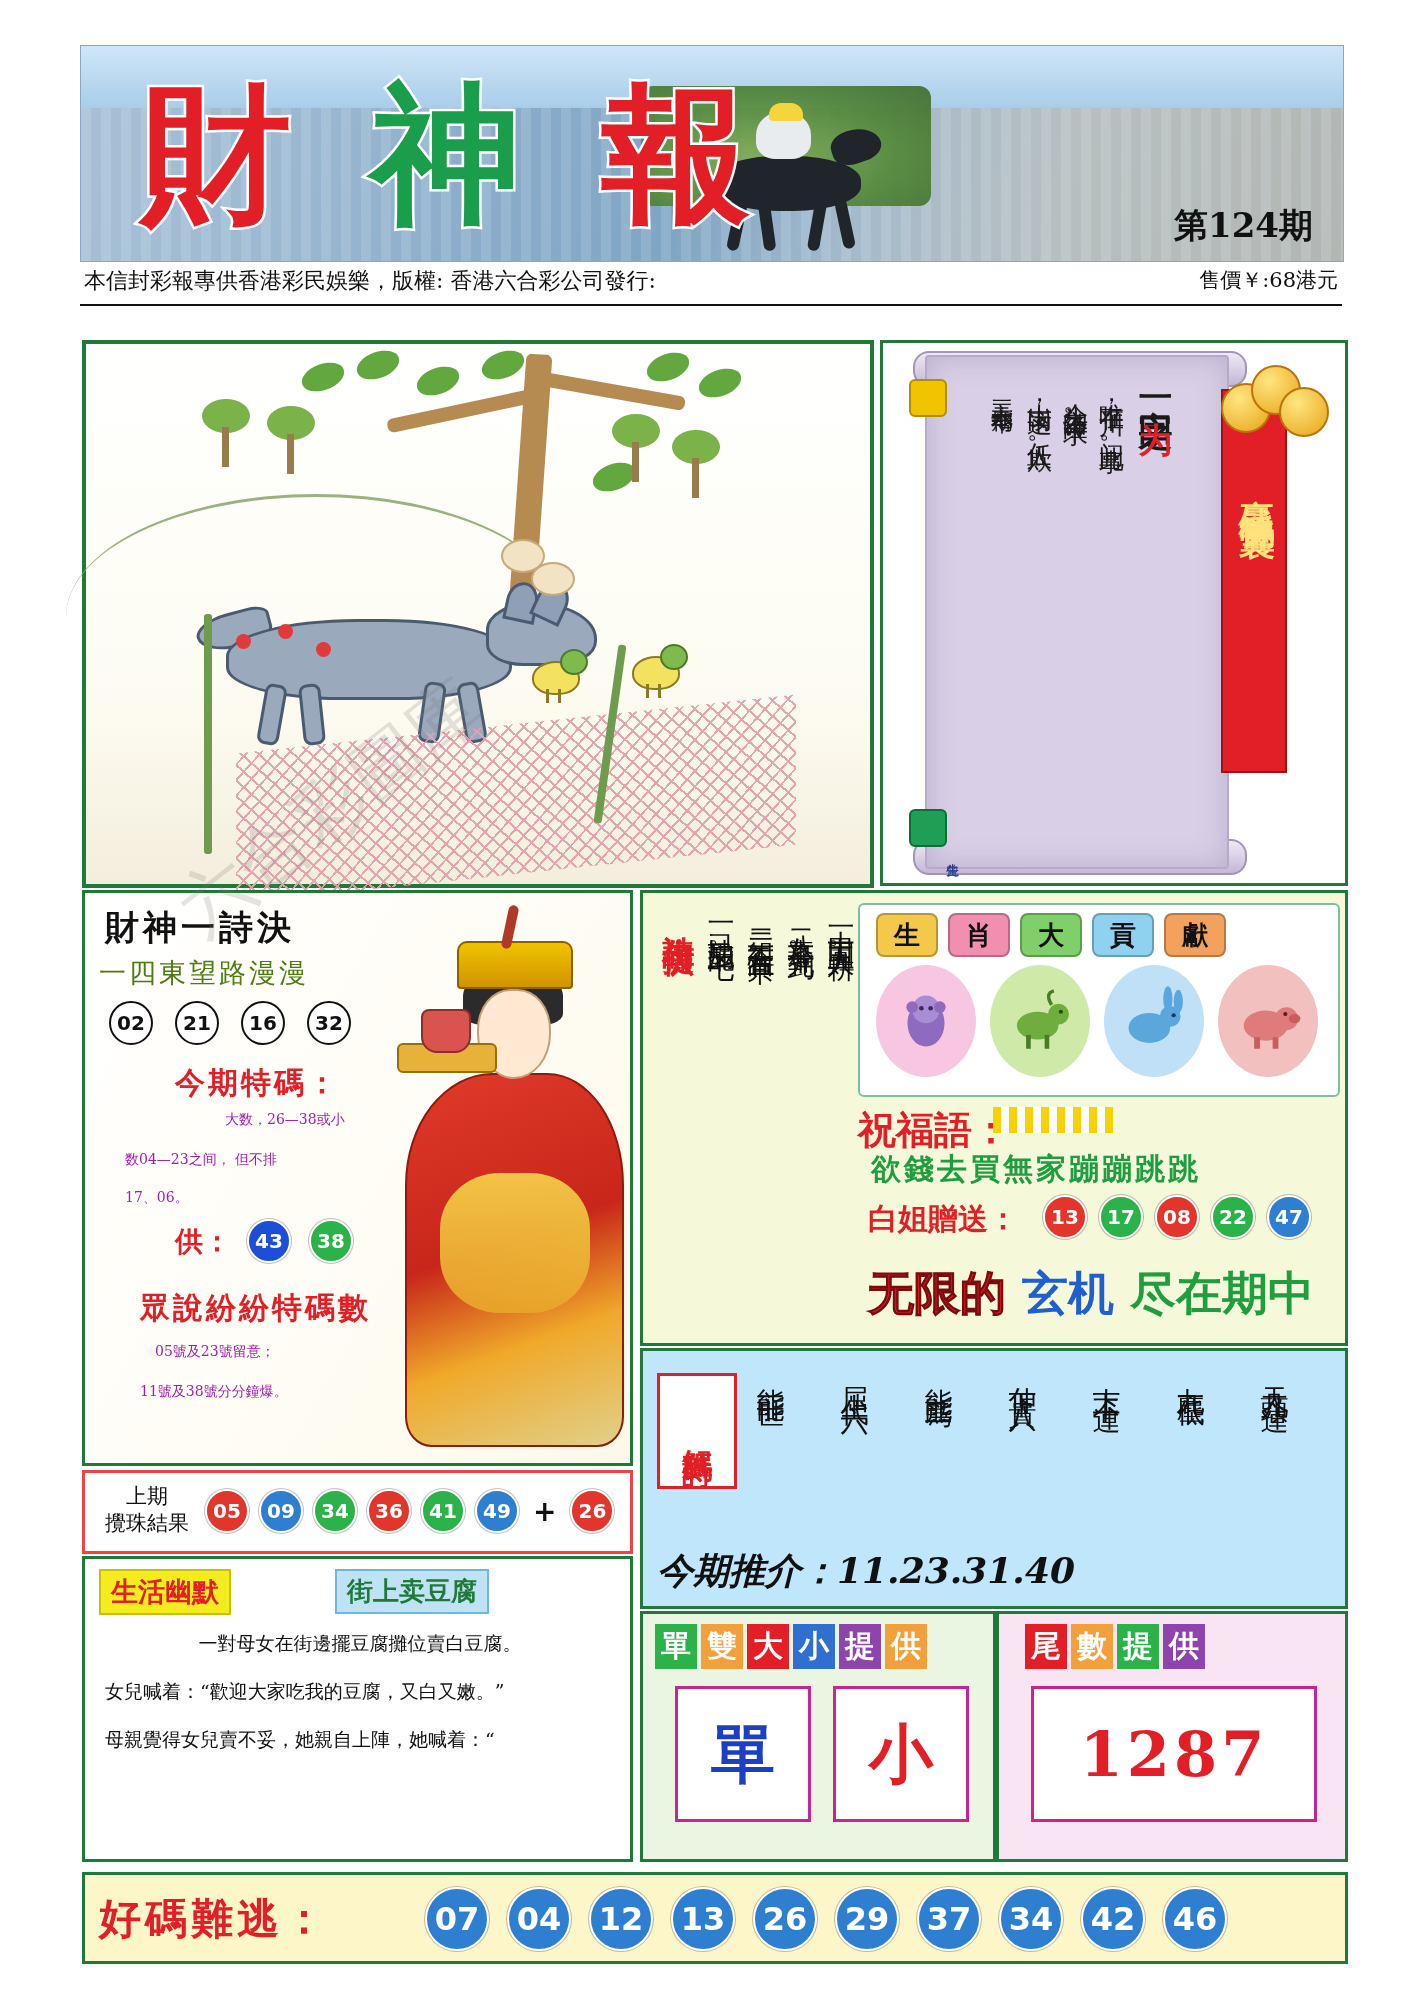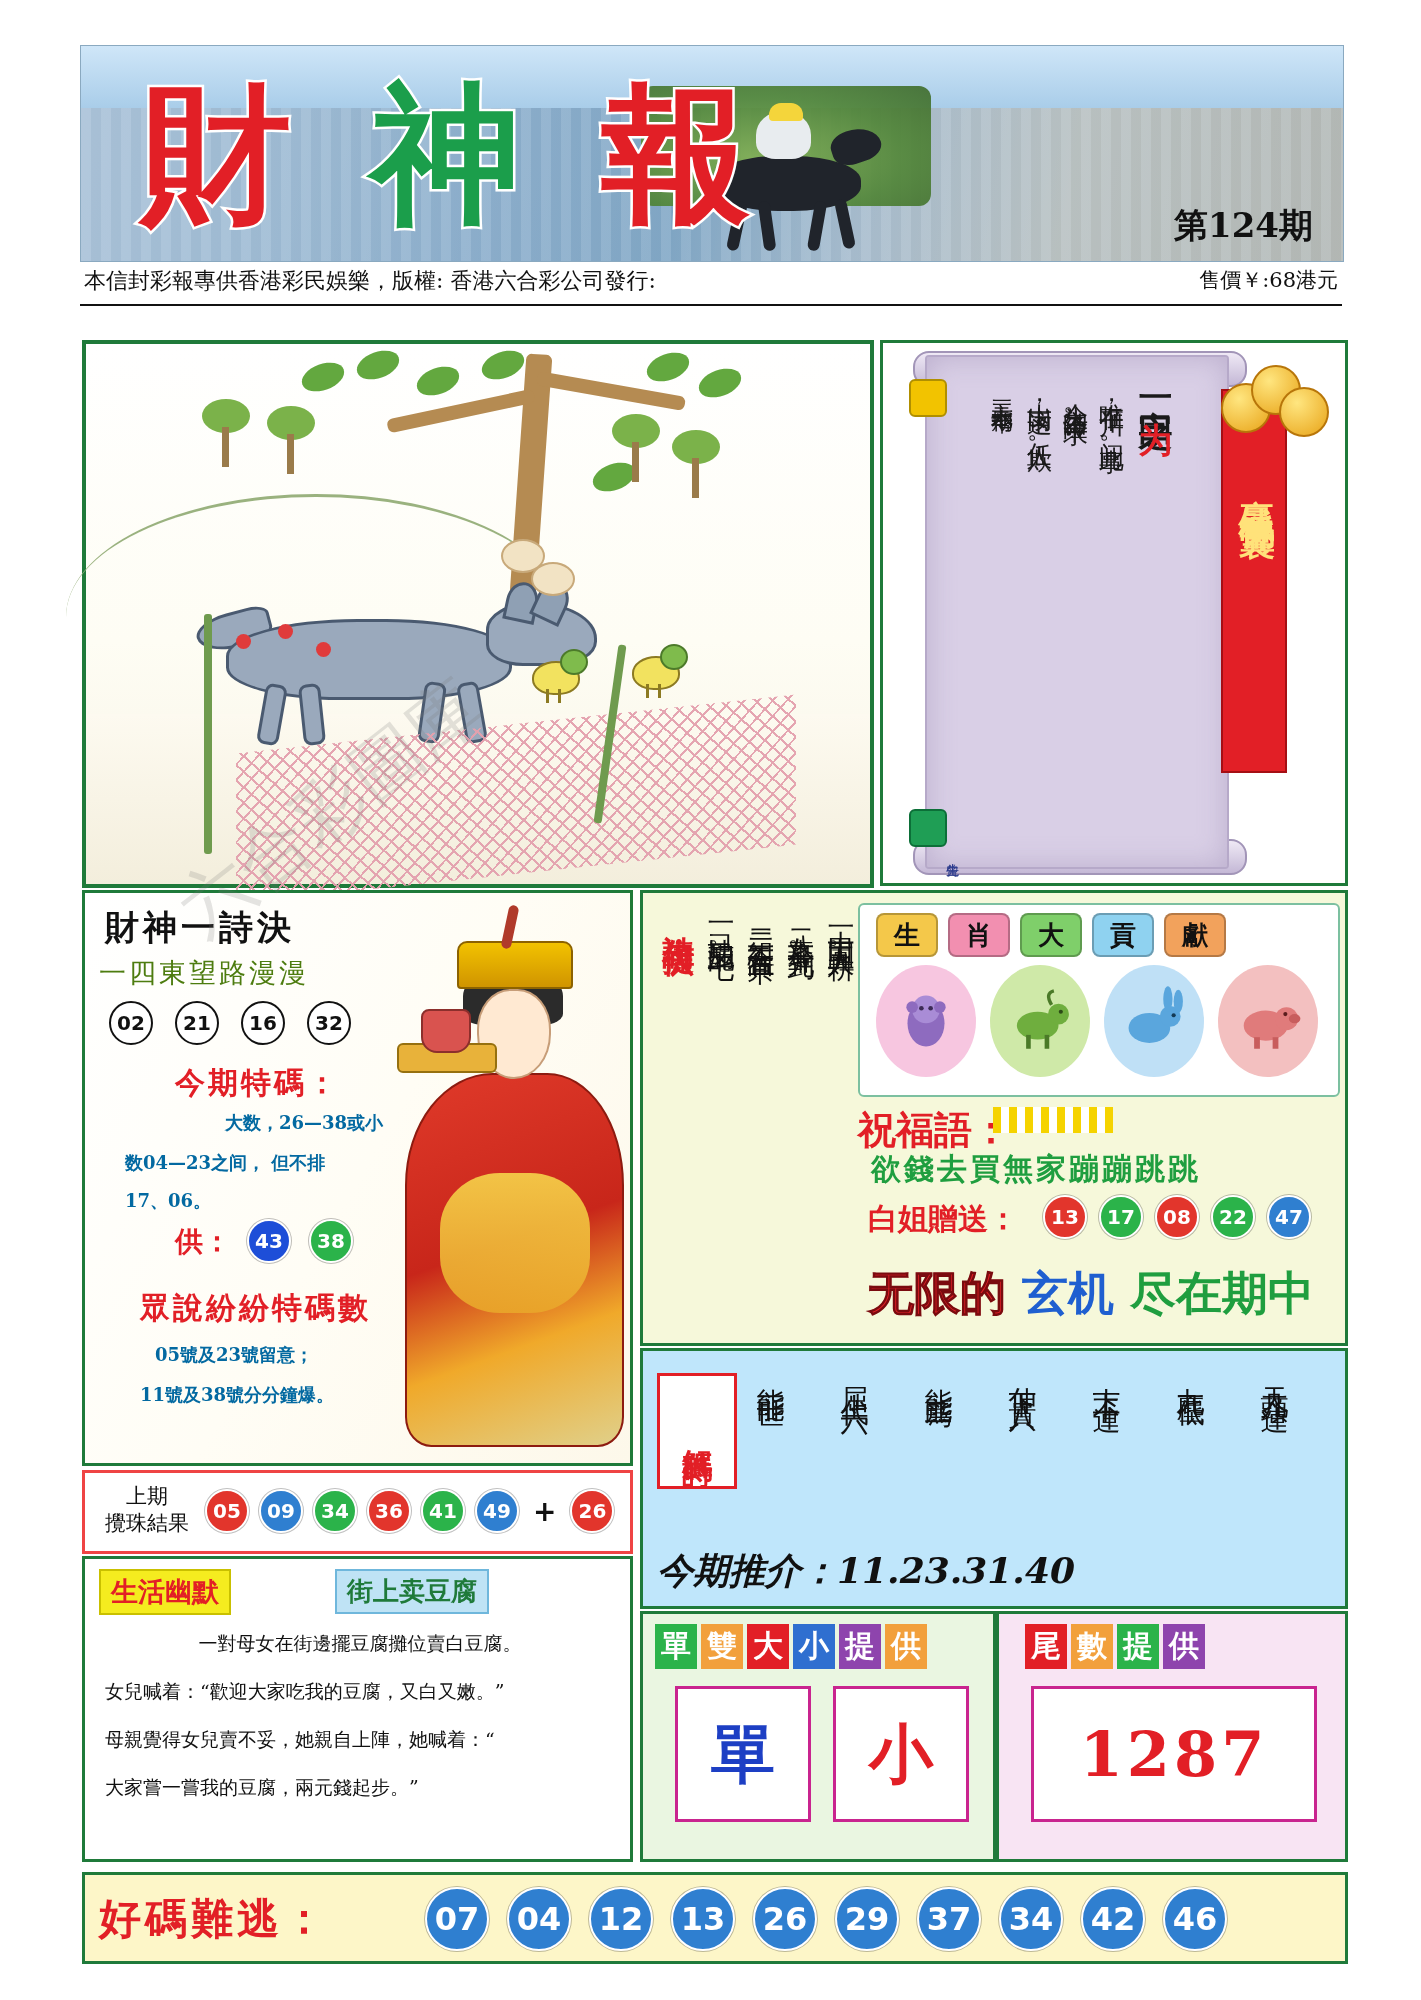--- a/index.html
+++ b/index.html
@@ -85,21 +85,21 @@
   
   .leftpanel{position:absolute;left:82px;top:890px;width:545px;height:570px;background:#ffffff;border:3px solid #1f7a3a;overflow:hidden;}
   .lp-bg{position:absolute;inset:0;background:linear-gradient(120deg,#ffffff 0%,#fffdf5 50%,#fdf8ea 100%);}
   .lp-title{position:absolute;left:20px;top:12px;font-size:34px;font-weight:bold;color:#111;font-family:"DejaVu Serif","Liberation Serif",serif;letter-spacing:4px;}
   .lp-line{position:absolute;left:14px;top:62px;font-size:27px;color:#4d7c0f;font-family:"DejaVu Serif","Liberation Serif",serif;letter-spacing:3px;}
   .ball{display:inline-flex;align-items:center;justify-content:center;border-radius:50%;color:#fff;font-weight:bold;font-family:"DejaVu Sans","Liberation Sans",sans-serif;}
   .ball.sm{width:40px;height:40px;font-size:20px;border:2px solid #fff;box-shadow:0 0 0 1px rgba(0,0,0,.25);}
   .ball.circ{width:40px;height:40px;font-size:20px;color:#111;background:#fff;border:2px solid #111;font-weight:bold;}
   .lp-nums{position:absolute;left:24px;top:108px;display:flex;gap:22px;}
   .lp-h2{position:absolute;left:90px;top:170px;font-size:30px;font-weight:bold;color:#e21f26;font-family:"DejaVu Serif","Liberation Serif",serif;letter-spacing:3px;}
-  .lp-p{position:absolute;font-size:18px;color:#0369a1;font-family:"DejaVu Serif","Liberation Serif",serif;font-weight:bold;}
+  .lp-p{position:absolute;font-size:14px;color:#a21caf;font-family:"DejaVu Serif","Liberation Serif",serif;}
   .lp-gong{position:absolute;left:90px;top:330px;font-size:28px;font-weight:bold;color:#e21f26;font-family:"DejaVu Serif","Liberation Serif",serif;}
   .lp-h3{position:absolute;left:55px;top:395px;font-size:30px;font-weight:bold;color:#e21f26;font-family:"DejaVu Serif","Liberation Serif",serif;letter-spacing:3px;}
   .lady{position:absolute;left:300px;top:30px;width:250px;height:530px;}
   .lady .robe{position:absolute;left:20px;top:150px;width:215px;height:370px;background:linear-gradient(160deg,#e03a2a 0%,#c8261a 45%,#f0a92a 70%,#e0d08a 100%);
       border:2px solid #8d1b10;border-radius:40% 35% 12% 12%/30% 30% 8% 8%;}
   .lady .sash{position:absolute;left:55px;top:250px;width:150px;height:140px;background:linear-gradient(180deg,#f6d44a,#e9a62a);border-radius:40%;opacity:.9;}
   .lady .face{position:absolute;left:92px;top:66px;width:70px;height:86px;background:#ffe9d2;border:2px solid #c79d78;border-radius:45% 45% 50% 50%;}
   .lady .hair{position:absolute;left:78px;top:44px;width:100px;height:58px;background:#2b2b2b;border-radius:50% 50% 20% 20%;}
   .lady .crown{position:absolute;left:72px;top:18px;width:112px;height:44px;background:linear-gradient(180deg,#f2c200,#d09400);border:2px solid #8c6200;border-radius:10px 10px 4px 4px;}
   .lady .plume{position:absolute;left:120px;top:-18px;width:10px;height:44px;background:#b03a2a;border-radius:5px;transform:rotate(12deg);}
@@ -333,21 +333,20 @@
       <span class="ball sm" style="background:#e2352c;">26</span>
     </div>
   </div>
 
   <div class="humour">
     <div class="hm-tag">生活幽默</div>
     <div class="hm-tag2">街上卖豆腐</div>
     <div class="hm-p" style="top:72px;text-align:center;">一對母女在街邊擺豆腐攤位賣白豆腐。</div>
     <div class="hm-p" style="top:120px;">女兒喊着：“歡迎大家吃我的豆腐，又白又嫩。”</div>
     <div class="hm-p" style="top:168px;">母親覺得女兒賣不妥，她親自上陣，她喊着：“</div>
-    <div class="hm-p" style="top:216px;">大家嘗一嘗我的豆腐，兩元錢起步。”</div>
   </div>
 
   <div class="rp1">
     <div class="vtitle">詩句提供:</div>
     <div class="vcol" style="left:60px;top:16px;height:400px;">一已功滿配二七。</div>
     <div class="vcol" style="left:100px;top:16px;height:400px;">二二三組合在其中。</div>
     <div class="vcol" style="left:140px;top:16px;height:400px;">二八喜逢十九到。</div>
     <div class="vcol" style="left:180px;top:16px;height:400px;">十一田園五人耕。</div>
 
     <div class="zodiac-box">

